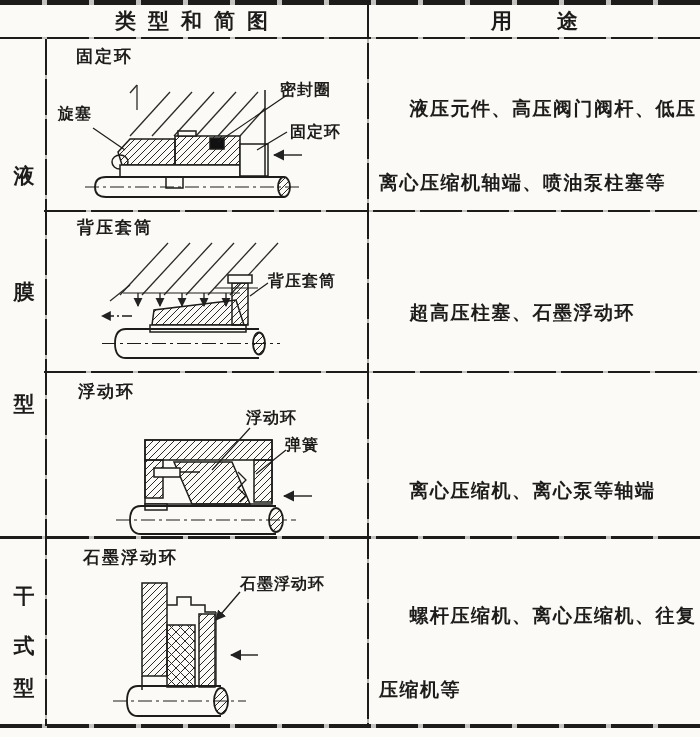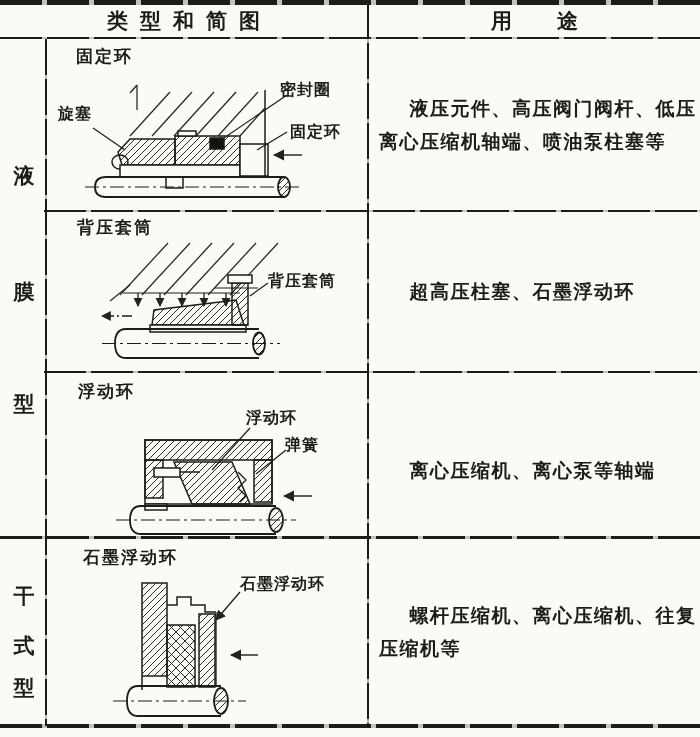--- a/index.html
+++ b/index.html
@@ -19,38 +19,38 @@
   .gchar { position:absolute; left:5px; width:38px; text-align:center;
     font-size:21px; font-weight:bold; }
   .rtitle { position:absolute; font-size:17px; font-weight:bold; letter-spacing:2px;
     white-space:nowrap; }
   .dlabel { position:absolute; font-size:16px; font-weight:bold; letter-spacing:1px;
     white-space:nowrap; }
   .usage { position:absolute; left:369px; width:331px; padding:0 10px;
     display:flex; flex-direction:column; justify-content:center;
     font-size:19px; font-weight:bold; letter-spacing:1.5px; line-height:33px; }
   .usage .line1 { text-indent:1.6em; }
-  .usage div { white-space:nowrap; }
+  .usage div { white-space:nowrap;margin-top:41px; }
   svg { position:absolute; }
 </style>
 </head>
 <body>
 
 <div class="page">
 
   <div class="hline" style="left:0;top:1;width:700px;height:5px"></div>
   <div class="hline" style="left:0;top:37px;width:700px;height:2px"></div>
   <div class="hline" style="left:44px;top:210px;width:656px;height:2px"></div>
   <div class="hline" style="left:44px;top:371px;width:656px;height:2px"></div>
   <div class="hline" style="left:0;top:536px;width:700px;height:3px"></div>
   <div class="hline" style="left:0;top:724px;width:700px;height:4px"></div>
   <div class="vline" style="left:45px;top:39px;height:687px"></div>
   <div class="vline" style="left:367px;top:3px;height:723px"></div>
 
-  <div class="hdr" style="left:0;width:367px">类型和简图</div>
+  <div class="hdr" style="left:8px;width:367px">类型和简图</div>
   <div class="hdr" style="left:369px;width:331px">用　途</div>
 
   <span class="gchar" style="top:162px">液</span>
   <span class="gchar" style="top:278px">膜</span>
   <span class="gchar" style="top:390px">型</span>
 
   <span class="gchar" style="top:582px">干</span>
   <span class="gchar" style="top:632px">式</span>
   <span class="gchar" style="top:674px">型</span>
 

